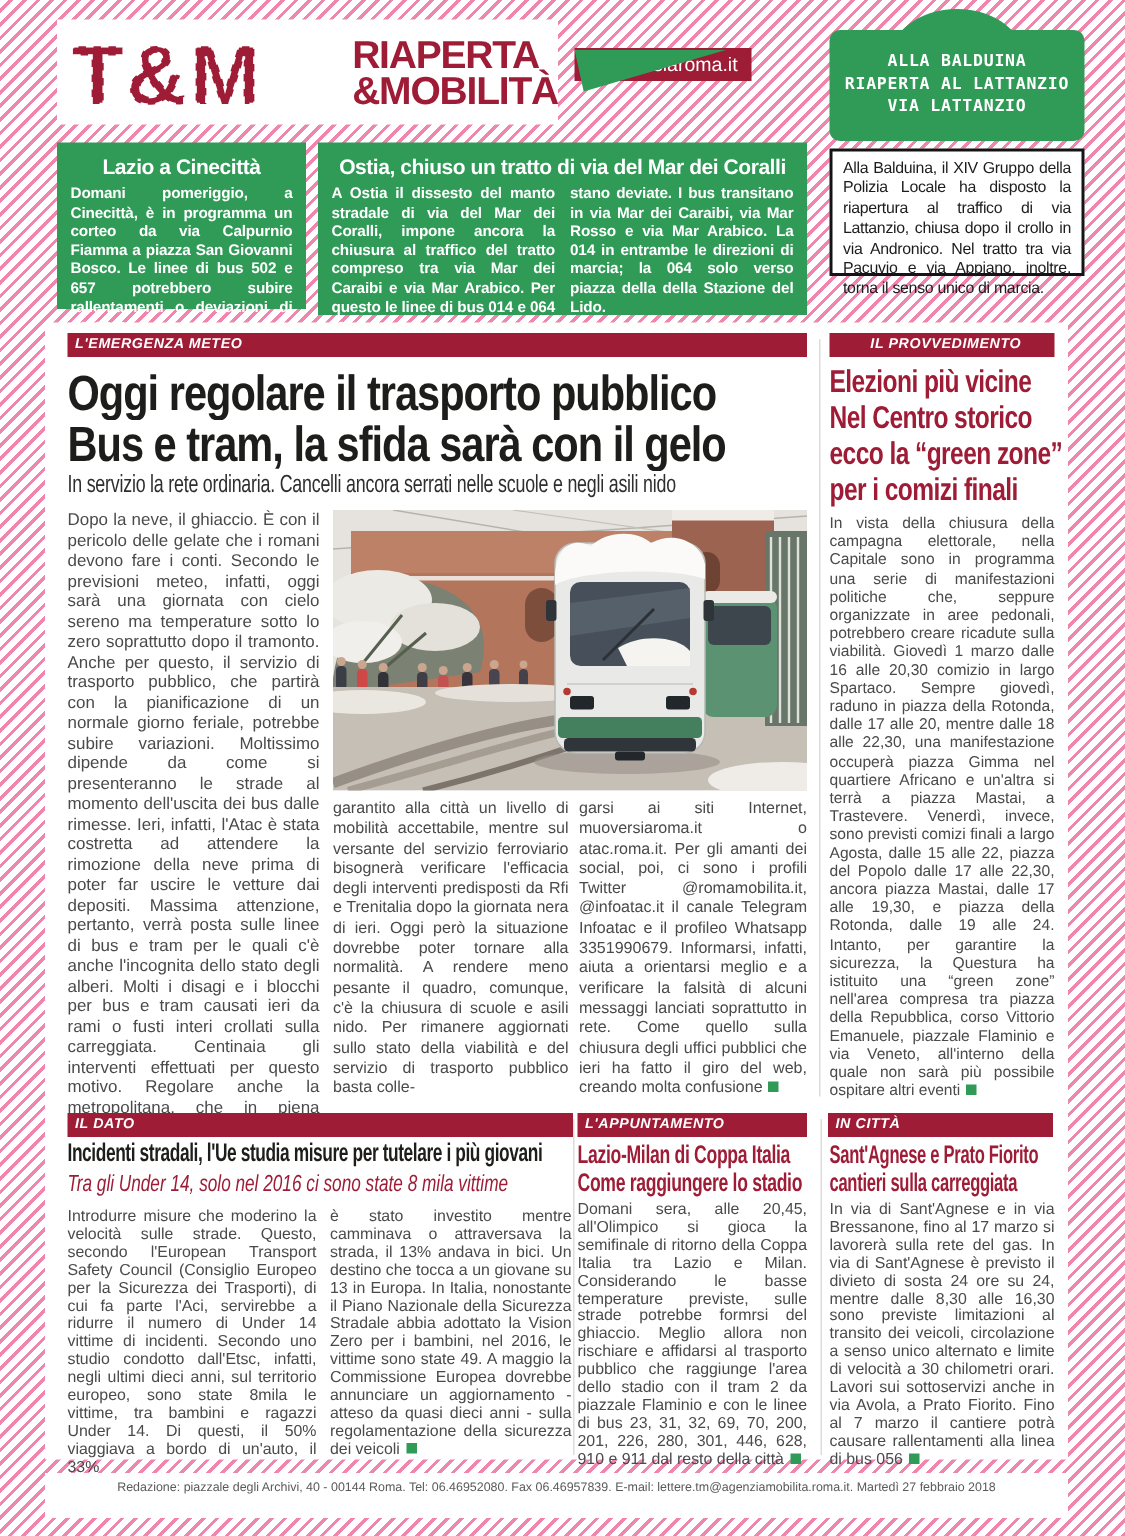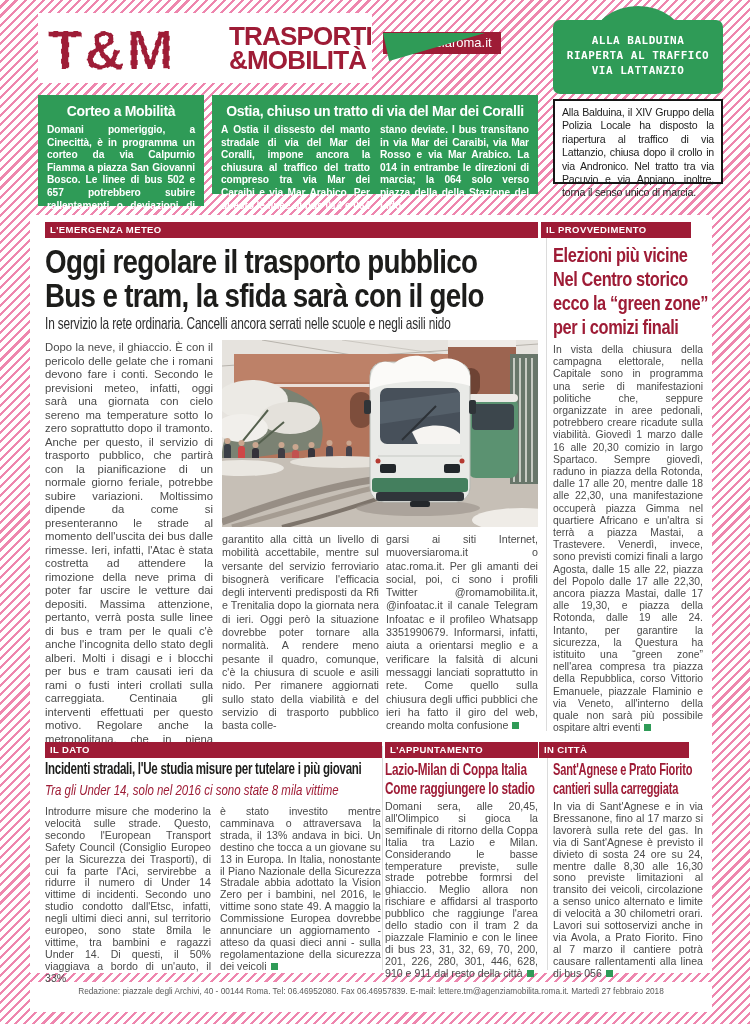--- a/index.html
+++ b/index.html
@@ -11,33 +11,33 @@
   .logo-box{left:38px;top:13px;width:334px;height:70px;background:#fff;display:flex;align-items:center;padding-left:10px;box-sizing:border-box;justify-content:space-between;}
   .logo-title{color:#9e1c36;font-weight:bold;font-size:26px;line-height:24px;letter-spacing:-0.8px;margin-left:8px;}
   .badge{left:383px;top:12px;background:#9e1c36;color:#fff;font-size:13px;padding:3px 9px 4px;margin-top:20px;}
   .ribbon{left:383px;top:33px;width:102px;height:28px;background:#2f9b57;clip-path:polygon(0 0,100% 0,6% 100%);}
   .sign{left:553px;top:20px;width:170px;height:74px;background:#2f9b57;border-radius:7px;}
   .sign:before{content:"";position:absolute;top:-14px;left:50%;transform:translateX(-50%);width:92px;height:40px;background:#2f9b57;border-radius:50% 50% 0 0/ 90% 90% 0 0;}
   .sign-text{position:relative;padding-top:13px;text-align:center;font-family:"DejaVu Sans Mono",monospace;font-weight:bold;color:#fff;font-size:11px;line-height:15px;letter-spacing:0.5px;}
   .sign-note{left:553px;top:99px;width:170px;height:85px;background:#fff;border:2.5px solid #141414;box-sizing:border-box;padding:5px 7px;font-weight:normal;font-size:10.6px;line-height:13.4px;color:#1c1c1c;text-align:justify;letter-spacing:-0.2px;}
   .gbox{background:#2f9b57;color:#fff;box-sizing:border-box;padding:7px 9px;}
   .gbox1{left:38px;top:95px;width:166px;height:111px;}
-  .gbox2{left:212px;top:95px;width:326px;height:99px;}
+  .gbox2{left:212px;top:95px;width:326px;height:115px;}
   .gbox-title{text-align:center;font-weight:bold;font-size:14px;margin:1px 0 5px;letter-spacing:-0.3px;white-space:nowrap;}
   .gbox-body{font-weight:bold;font-size:10.2px;line-height:12.6px;text-align:justify;letter-spacing:-0.1px;}
   .gcols{display:flex;gap:10px;}
   .gcols>div{width:149px;}
   
   .content-panel{left:30px;top:215px;width:682px;height:758px;background:#fff;}
-  .kicker{background:#9e1c36;color:#fff;font-size:9.5px;font-weight:bold;letter-spacing:0.4px;height:16px;line-height:16.5px;padding-left:5px;box-sizing:border-box;}
+  .kicker{background:#9e1c36;color:#fff;font-size:9.5px;font-weight:bold;letter-spacing:0.4px;height:16px;line-height:16.5px;padding-left:5px;box-sizing:border-box;font-style:italic;}
   .k-main{left:45px;top:222px;width:493px;}
-  .k-prov{left:541px;top:222px;width:150px;}
+  .k-prov{left:553px;top:222px;width:150px;text-align:center;}
   .k-dato{left:45px;top:742px;width:337px;}
   .k-app{left:385px;top:742px;width:153px;}
-  .k-citta{left:539px;top:742px;width:150px;}
+  .k-citta{left:552px;top:742px;width:150px;}
   .h1line{left:45px;font-weight:bold;font-size:33px;color:#1d1d1b;transform:scaleX(0.84);transform-origin:0 0;letter-spacing:-0.8px;white-space:nowrap;}
   .standfirst{left:45px;top:314px;font-size:16.5px;color:#2e2e2e;transform:scaleX(0.72);transform-origin:0 0;white-space:nowrap;letter-spacing:-0.2px;}
   .bodycol{text-align:justify;color:#4a4a4a;}
   .col1{left:45px;top:341px;width:168px;font-size:11.3px;line-height:13.5px;}
   .col2{left:222px;top:533px;width:157px;font-size:10.7px;line-height:13.3px;}
   .col3{left:386px;top:533px;width:152px;font-size:10.7px;line-height:13.3px;}
   .photo{left:222px;top:340px;width:316px;height:187px;}
   .provline{left:553px;font-size:21px;font-weight:bold;color:#9e1c36;transform:scaleX(0.78);transform-origin:0 0;white-space:nowrap;letter-spacing:-0.5px;}
   .prov-body{left:553px;top:344px;width:150px;font-size:10.4px;line-height:12.2px;}
   .dato-h{left:45px;top:759px;font-size:17px;font-weight:bold;color:#1d1d1b;transform:scaleX(0.68);transform-origin:0 0;white-space:nowrap;letter-spacing:-0.4px;}
@@ -57,39 +57,39 @@
 <body>
 
 <div id="page">
 
   <div class="abs logo-box">
     <svg width="166" height="58" viewBox="0 0 166 58">
       <text x="0" y="50" font-family="Liberation Sans, sans-serif" font-size="56" font-weight="bold" letter-spacing="2" fill="#9e1c36">T&amp;M</text>
       <text x="0" y="50" font-family="Liberation Sans, sans-serif" font-size="56" font-weight="bold" letter-spacing="2" fill="none" stroke="#ffffff" stroke-width="1.6" stroke-dasharray="5 5">T&amp;M</text>
     </svg>
     <div class="logo-title">
-      <div>TRASPORTI</div>
+      <div>RIAPERTA</div>
       <div>&amp;MOBILITÀ</div>
     </div>
   </div>
 
   <div class="abs badge">muoversiaroma.it</div>
   <div class="abs ribbon"></div>
 
   <div class="abs sign">
     <div class="sign-text">
       <div>ALLA BALDUINA</div>
-      <div>RIAPERTA AL TRAFFICO</div>
+      <div>RIAPERTA AL LATTANZIO</div>
       <div>VIA LATTANZIO</div>
     </div>
   </div>
   <div class="abs sign-note">Alla Balduina, il XIV Gruppo della Polizia Locale ha disposto la riapertura al traffico di via Lattanzio, chiusa dopo il crollo in via Andronico. Nel tratto tra via Pacuvio e via Appiano, inoltre, torna il senso unico di marcia.</div>
 
   <div class="abs gbox gbox1">
-    <div class="gbox-title">Corteo a Mobilità</div>
+    <div class="gbox-title">Lazio a Cinecittà</div>
     <div class="gbox-body">Domani pomeriggio, a Cinecittà, è in programma un corteo da via Calpurnio Fiamma a piazza San Giovanni Bosco. Le linee di bus 502 e 657 potrebbero subire rallentamenti o deviazioni di percorso.</div>
   </div>
 
   <div class="abs gbox gbox2">
     <div class="gbox-title">Ostia, chiuso un tratto di via del Mar dei Coralli</div>
     <div class="gcols">
       <div class="gbox-body">A Ostia il dissesto del manto stradale di via del Mar dei Coralli, impone ancora la chiusura al traffico del tratto compreso tra via Mar dei Caraibi e via Mar Arabico. Per questo le linee di bus 014 e 064 re-</div>
       <div class="gbox-body">stano deviate. I bus transitano in via Mar dei Caraibi, via Mar Rosso e via Mar Arabico. La 014 in entrambe le direzioni di marcia; la 064 solo verso piazza della della Stazione del Lido.</div>
     </div>
   </div>

